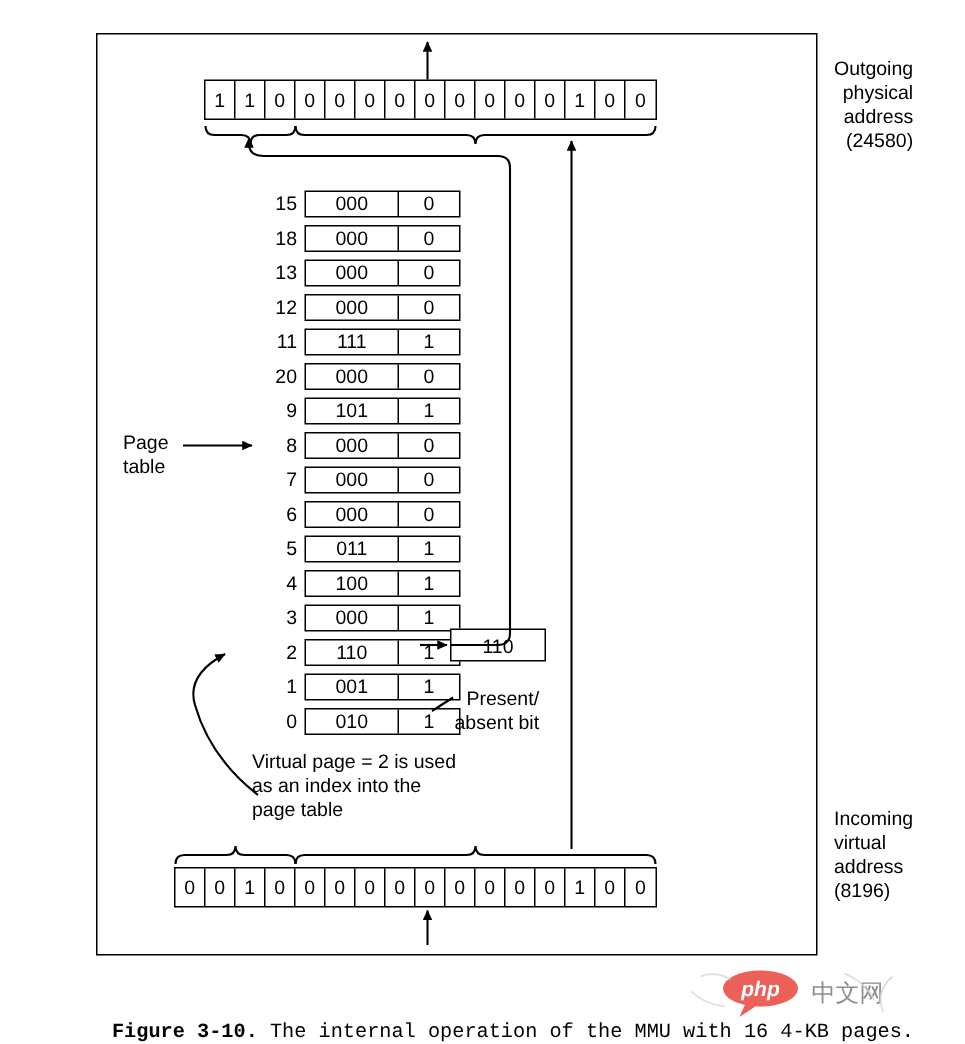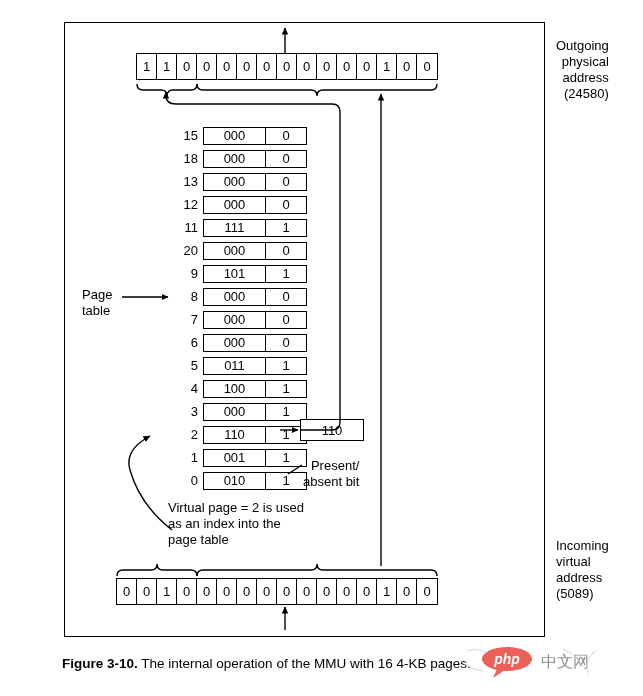--- a/index.html
+++ b/index.html
@@ -64,23 +64,23 @@
 
   
   #frame-box{
     position:absolute;left:300px;top:419px;width:64px;height:22px;
     border:1.5px solid #000;box-sizing:border-box;background:#fff;
     display:flex;align-items:center;justify-content:center;font-size:13px;
   }
 
   
   #caption{
-    position:absolute;left:62px;top:655px;width:560px;
-    font-family:Liberation Sans, sans-serif;
-    font-size:13.5px;line-height:17px;
+    position:absolute;left:62px;top:680px;width:560px;
+    font-family:Liberation Mono, monospace;
+    font-size:13.5px;line-height:17px;text-align:center;
   }
   #caption b{font-weight:bold;}
 
   
   #watermark{
     position:absolute;left:455px;top:645px;width:180px;height:38px;
     opacity:.85;pointer-events:none;
   }
 
   
@@ -259,21 +259,21 @@
       <div class="cell">0</div>
       <div class="cell">0</div>
       <div class="cell">1</div>
       <div class="cell">0</div>
       <div class="cell">0</div>
     </div>
 
   <div class="txt" id="lbl-incoming">Incoming
 virtual
 address
-(5089)</div>
+(8196)</div>
 
   <svg id="overlay" viewBox="0 0 643 696" xmlns="http://www.w3.org/2000/svg">
     <defs>
       <marker id="ah" markerWidth="9" markerHeight="9" refX="6.5" refY="3.2" orient="auto" markerUnits="userSpaceOnUse">
         <path d="M0,0 L7,3.2 L0,6.4 z" fill="#000"></path>
       </marker>
     </defs>
     <g stroke="#000" fill="none" stroke-width="1.4">
 
       <line x1="285" y1="53" x2="285" y2="28" marker-end="url(#ah)"></line>

